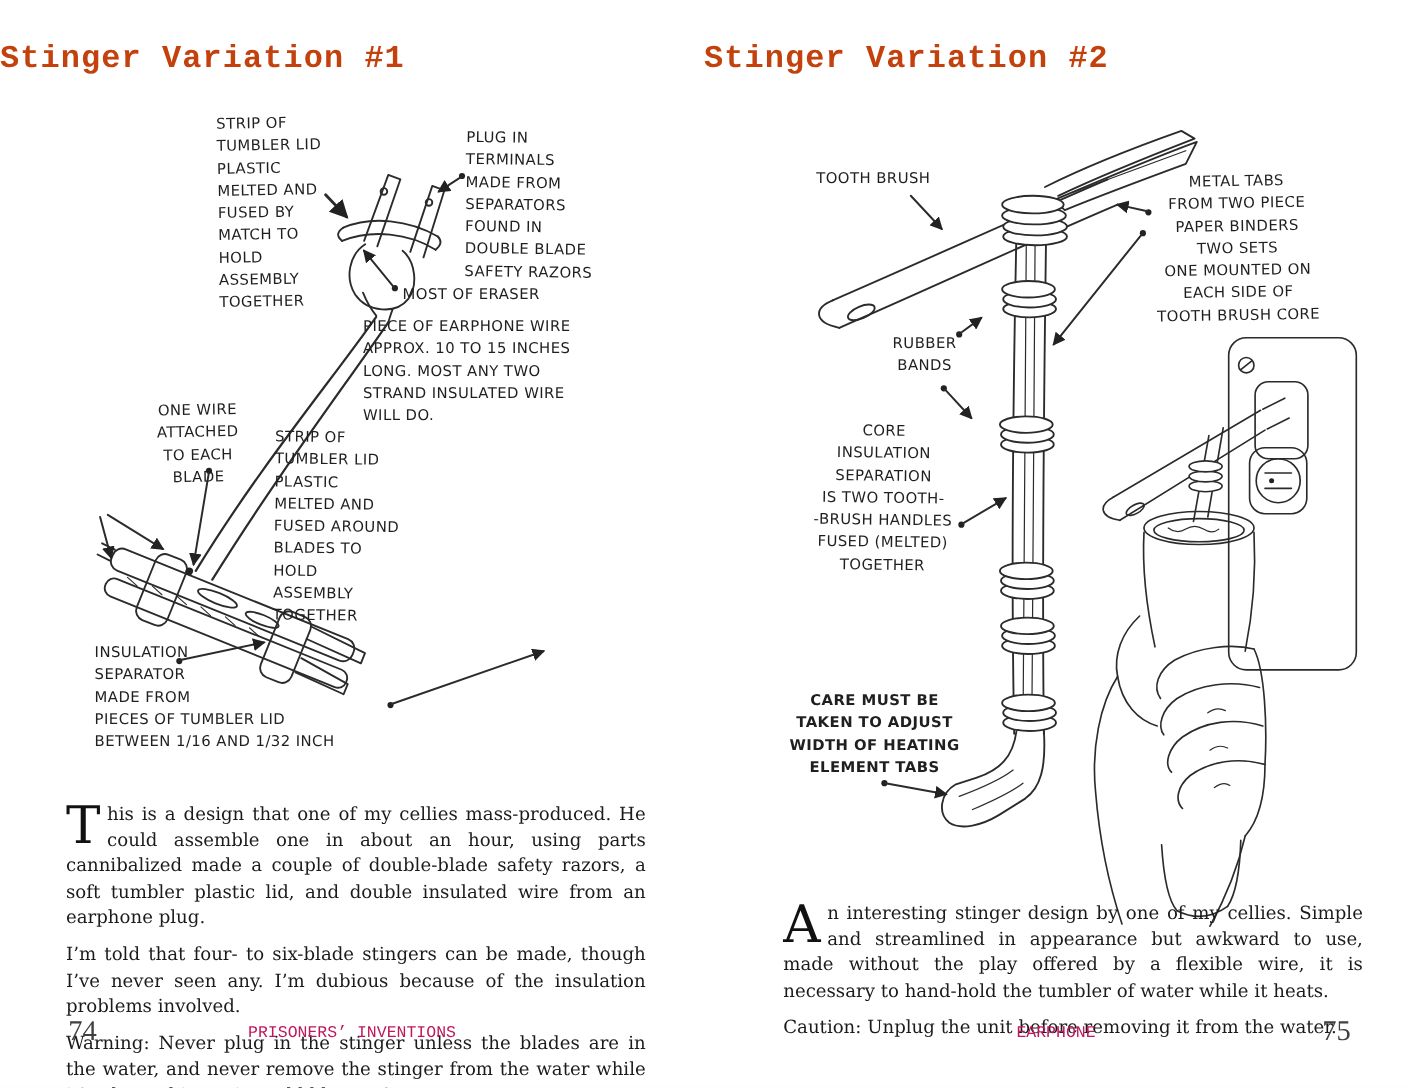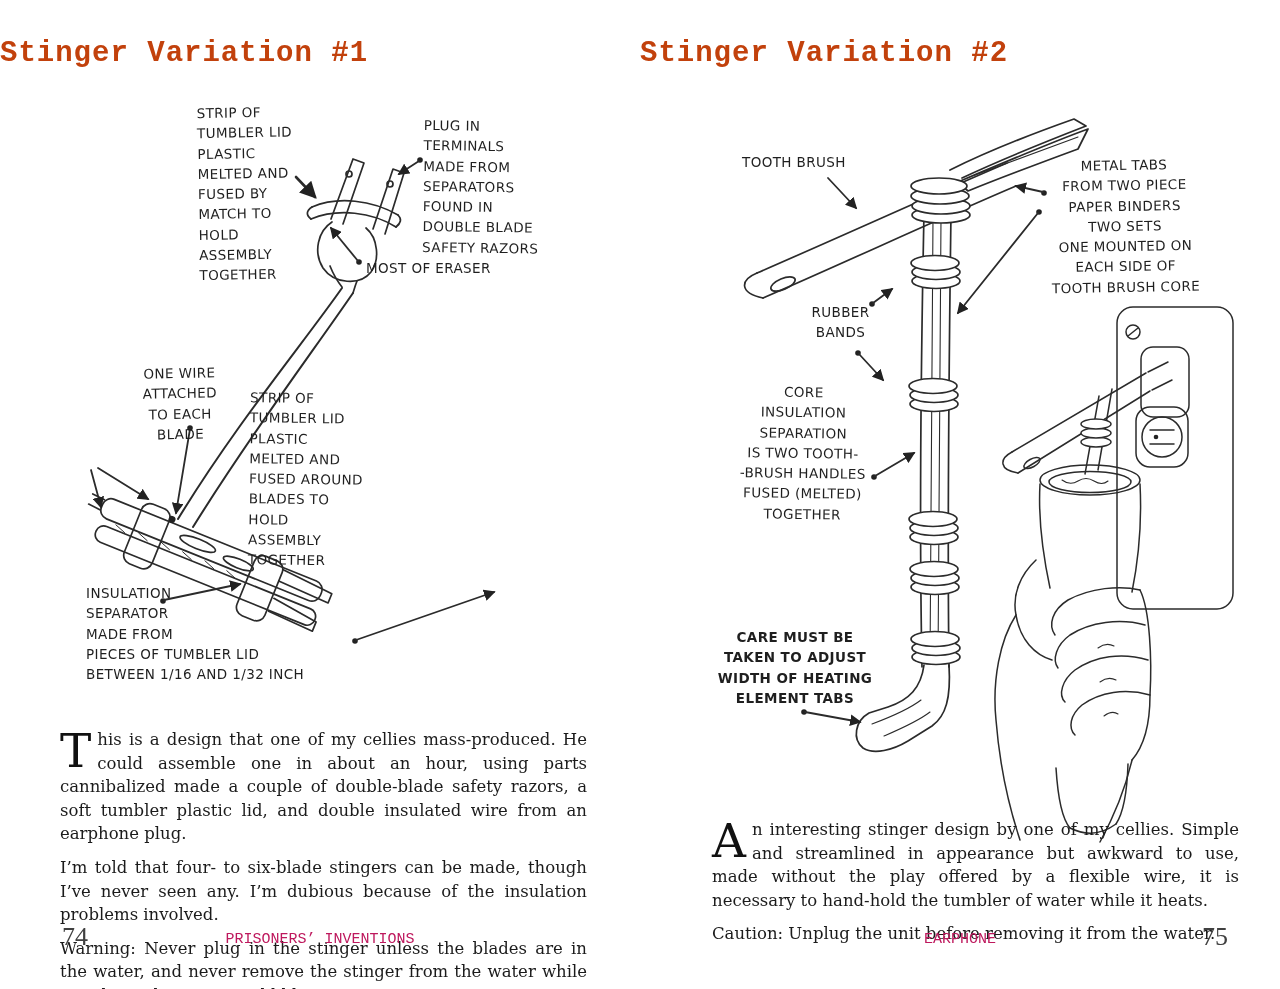--- a/index.html
+++ b/index.html
@@ -238,20 +238,25 @@
     <div class="anno r-pos" style="left:423px; top:116px; width:145px;">PLUG IN
 TERMINALS
 MADE FROM
 SEPARATORS
 FOUND IN
 DOUBLE BLADE
 SAFETY RAZORS</div>
 
     <div class="anno" style="left:366px; top:258px; width:160px;">MOST OF ERASER</div>
 
+    <div class="anno" style="left:330px; top:287px; width:250px;">PIECE OF EARPHONE WIRE
+APPROX. 10 TO 15 INCHES
+LONG. MOST ANY TWO
+STRAND INSULATED WIRE
+WILL DO.</div>
 
     <div class="anno c r-neg" style="left:130px; top:363px; width:100px;">ONE WIRE
 ATTACHED
 TO EACH
 BLADE</div>
 
 
     <div class="anno r-pos" style="left:249px; top:388px; width:120px;">STRIP OF
 TUMBLER LID
 PLASTIC

